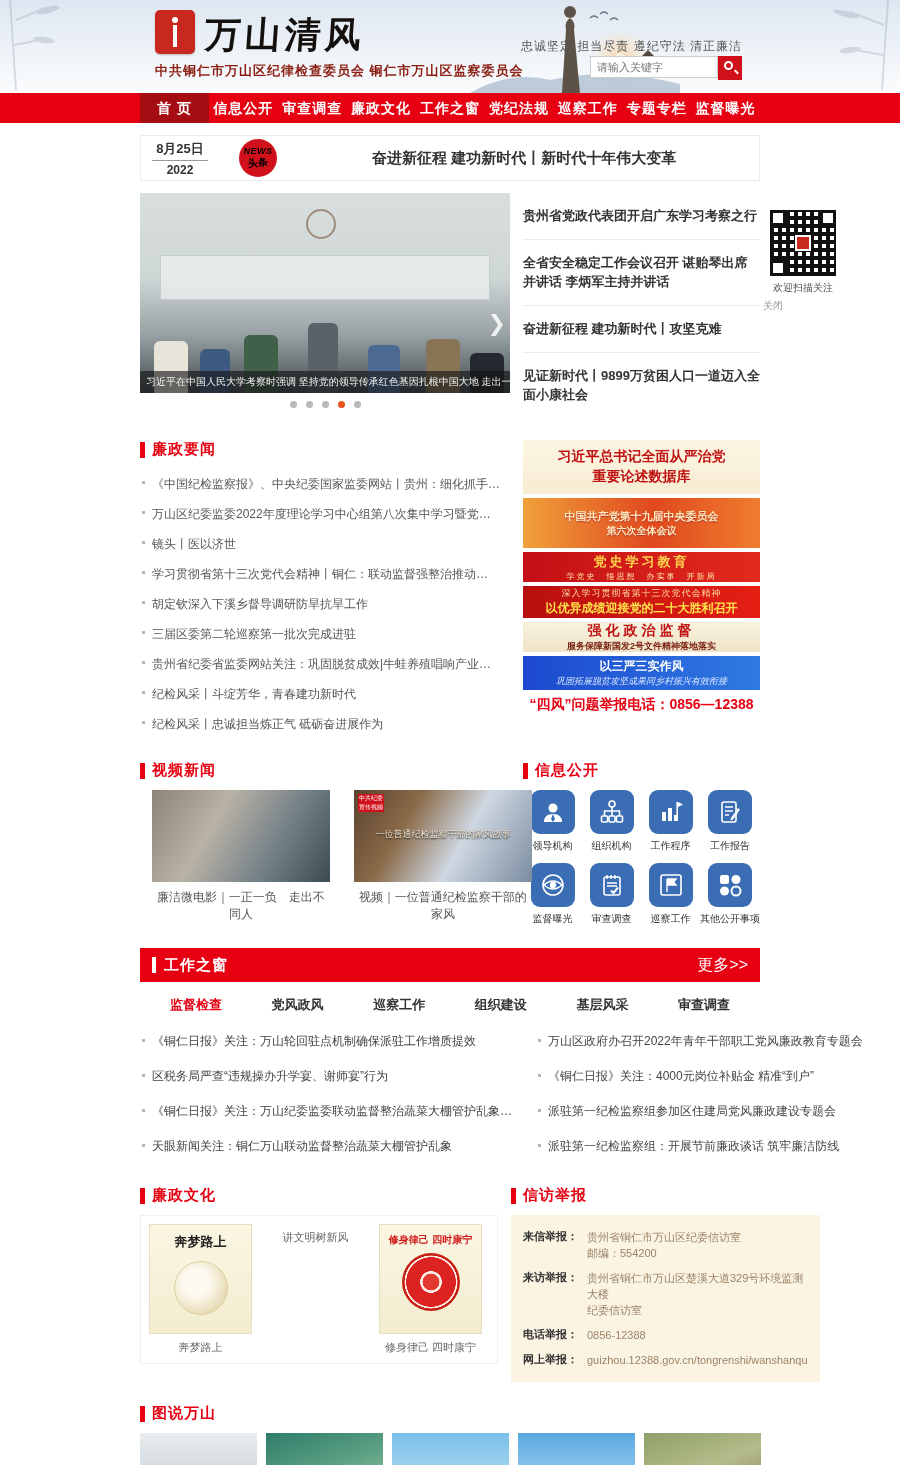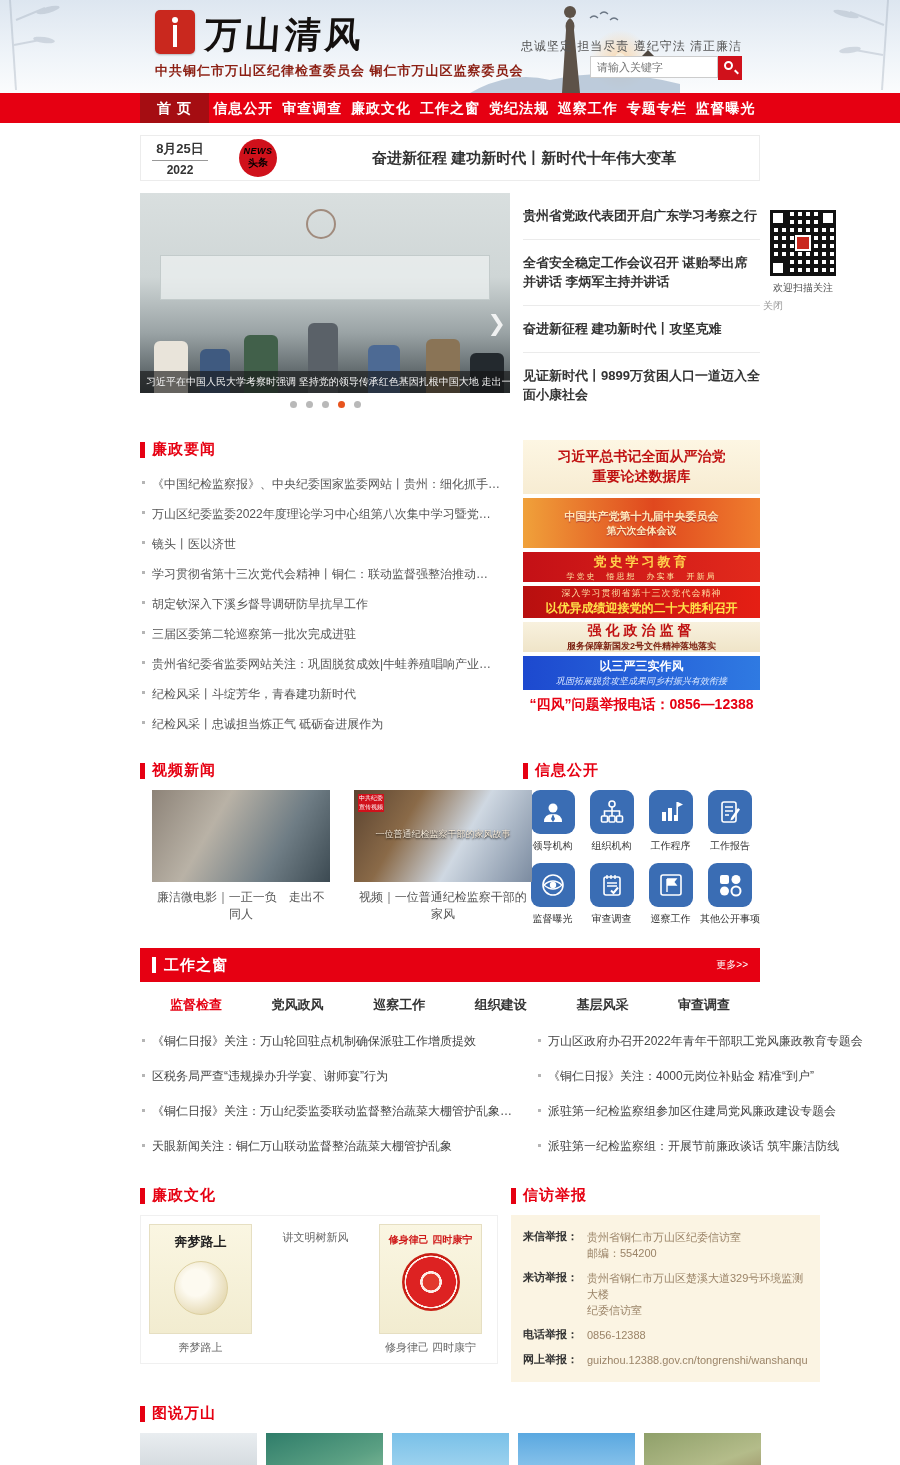--- a/index.html
+++ b/index.html
@@ -118,21 +118,21 @@
   .tiles { display:grid; grid-template-columns:repeat(4,1fr); row-gap:10px; margin-top:8px; }
   .tile { text-align:center; cursor:pointer; }
   .tile-ic { width:44px; height:44px; margin:0 auto; background:#3a6db4; border-radius:9px; display:flex; align-items:center; justify-content:center; }
   .tile-lb { font-size:10px; color:#333; margin-top:5px; white-space:nowrap; }
 
   
   .work { margin-top:22px; }
   .work-bar { height:34px; background:#e60012; display:flex; align-items:center; padding:0 12px; }
   .work-bar .wbar { width:4px; height:16px; background:#fff; margin-right:8px; }
   .work-bar .wtitle { color:#fff; font-size:15px; font-weight:bold; letter-spacing:1px; flex:1; }
-  .work-bar .wmore { color:#fff; font-size:10px; cursor:pointer;margin-left:40px; }
+  .work-bar .wmore { color:#fff; font-size:16px; cursor:pointer;margin-left:40px; }
   .work-tabs { display:flex; justify-content:space-between; padding:14px 30px 6px; }
   .wtab { font-size:13px; font-weight:bold; color:#333; cursor:pointer; }
   .wtab.active { color:#e60012; }
   .work-lists { display:flex; gap:24px; padding-top:4px; }
   .wl { flex:1; list-style:none; }
   .wl li { font-size:12px; color:#444; padding:9px 0 9px 12px; position:relative; white-space:nowrap; overflow:hidden; text-overflow:ellipsis; cursor:pointer; }
   .wl li:before { content:""; position:absolute; left:2px; top:15px; width:3px; height:3px; background:#b5b5b5; }
 
   
   .cr-row { display:flex; margin-top:22px; }

